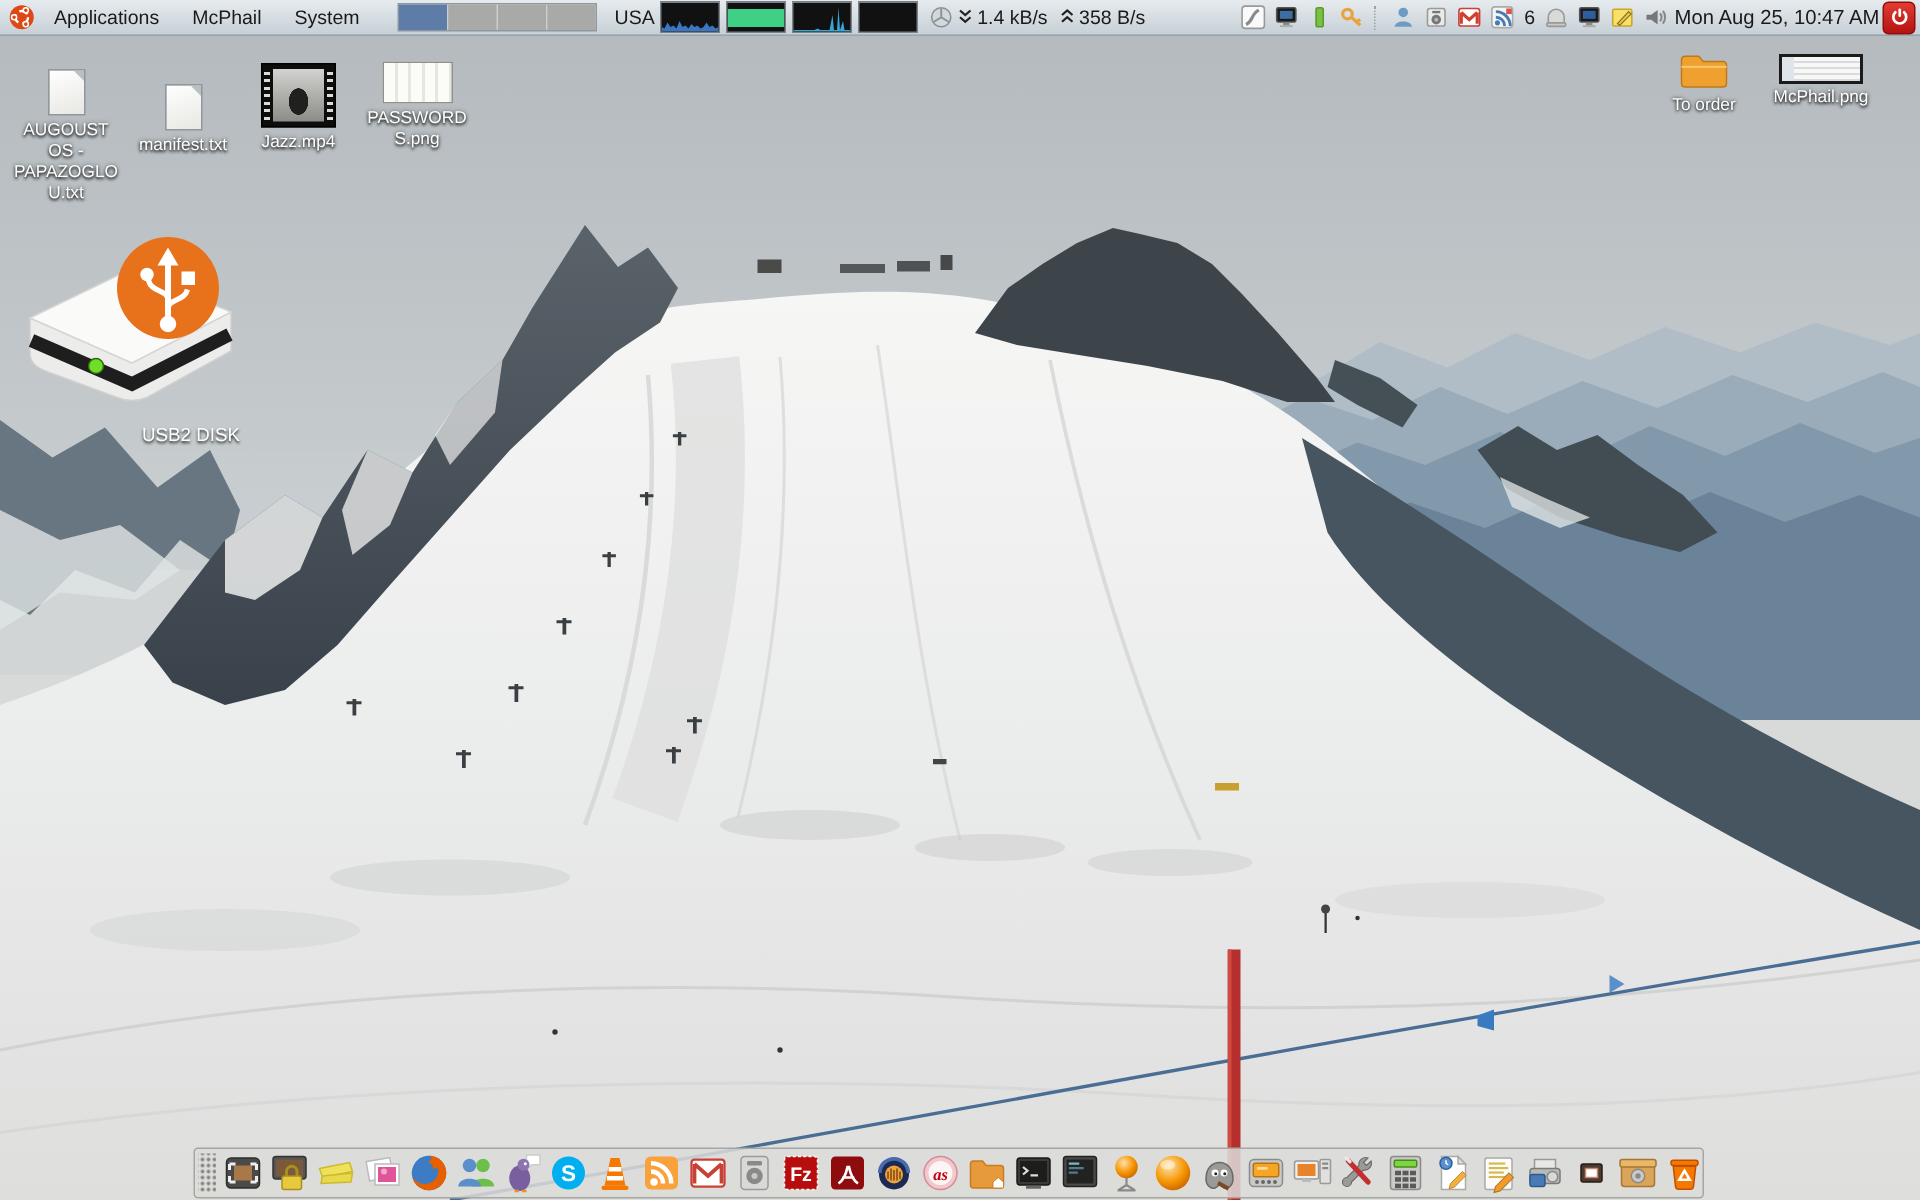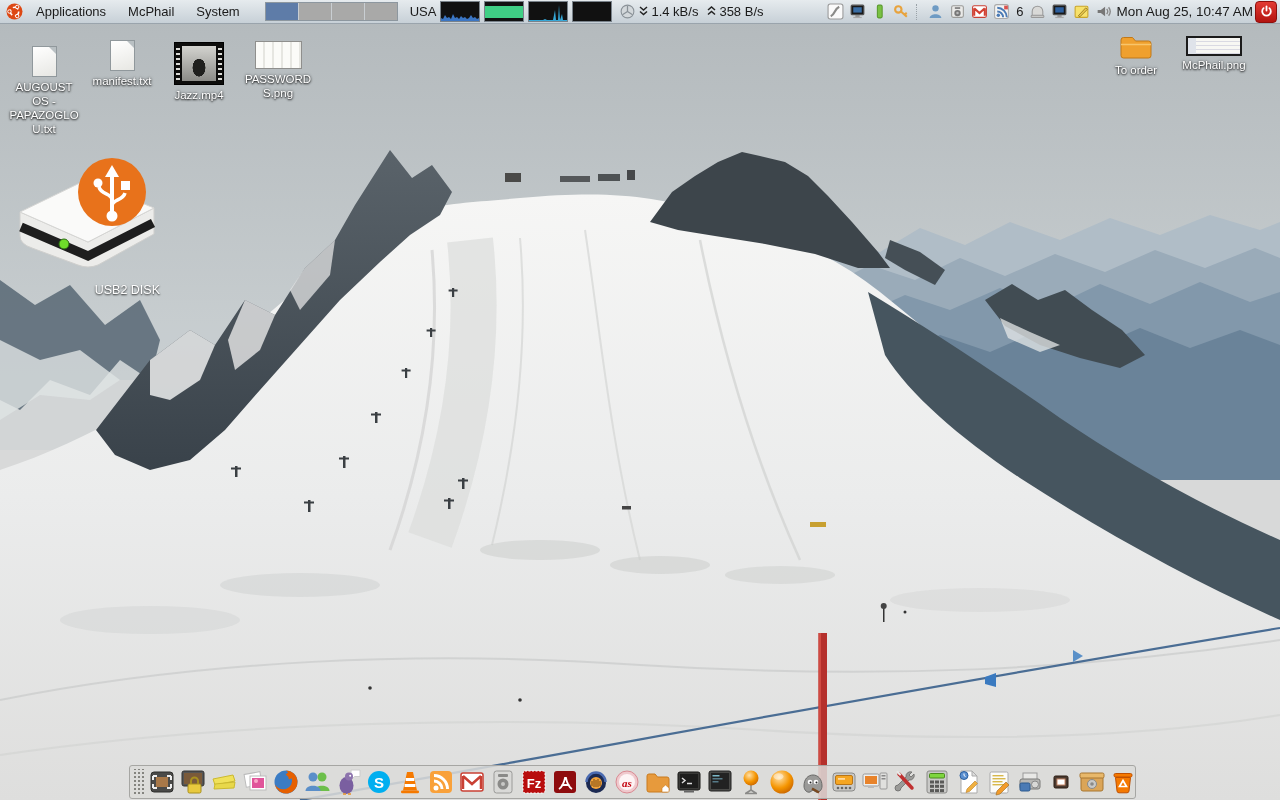--- a/index.html
+++ b/index.html
@@ -335,21 +335,21 @@
         <path d="M6.5 1.5 v4" stroke="#fff" stroke-width="1.8" stroke-linecap="round"></path>
         <path d="M3.6 3.2 a4.3 4.3 0 1 0 5.8 0" stroke="#fff" stroke-width="1.8" fill="none" stroke-linecap="round"></path>
       </svg>
   </span>
 </div>
 
 <div class="dicon" style="left:8px;top:46px">
   <div class="thumb page"></div>
   <div class="lbl">AUGOUST OS - PAPAZOGLOU.txt</div>
 </div>
-<div class="dicon" style="left:86px;top:40px">
+<div class="dicon" style="left:86px;top:56px">
   <div class="thumb page"></div>
   <div class="lbl">manifest.txt</div>
 </div>
 <div class="dicon" style="left:163px;top:42px">
   <div class="thumb vthumb">
       <div class="film"></div>
     </div>
   <div class="lbl">Jazz.mp4</div>
 </div>
 <div class="dicon" style="left:242px;top:41px">

